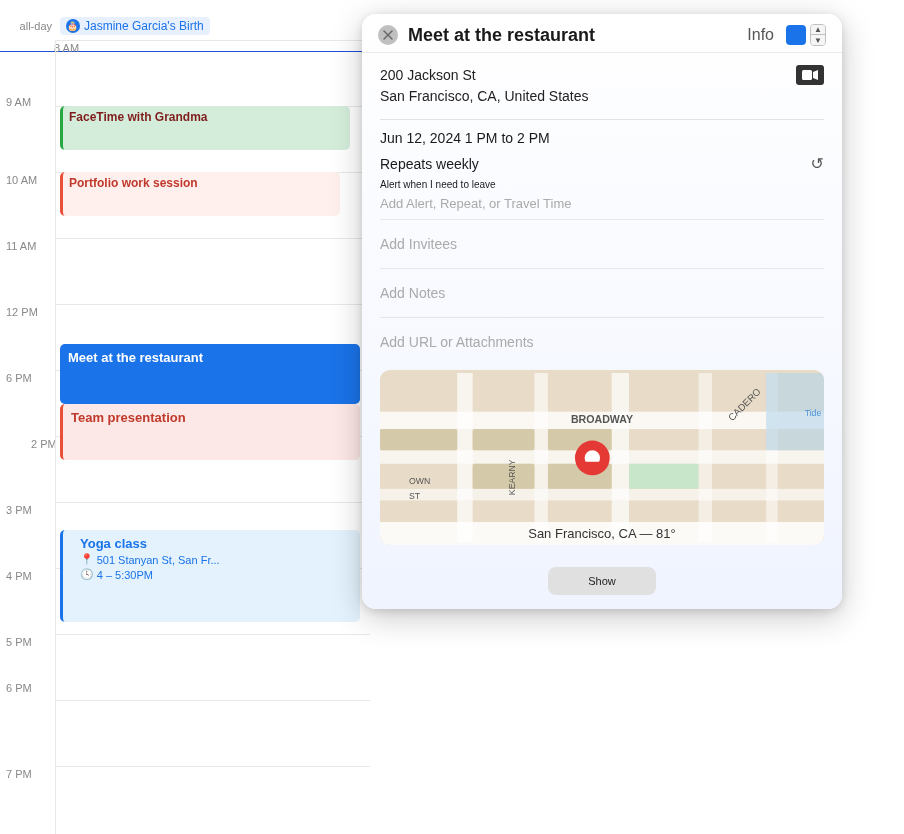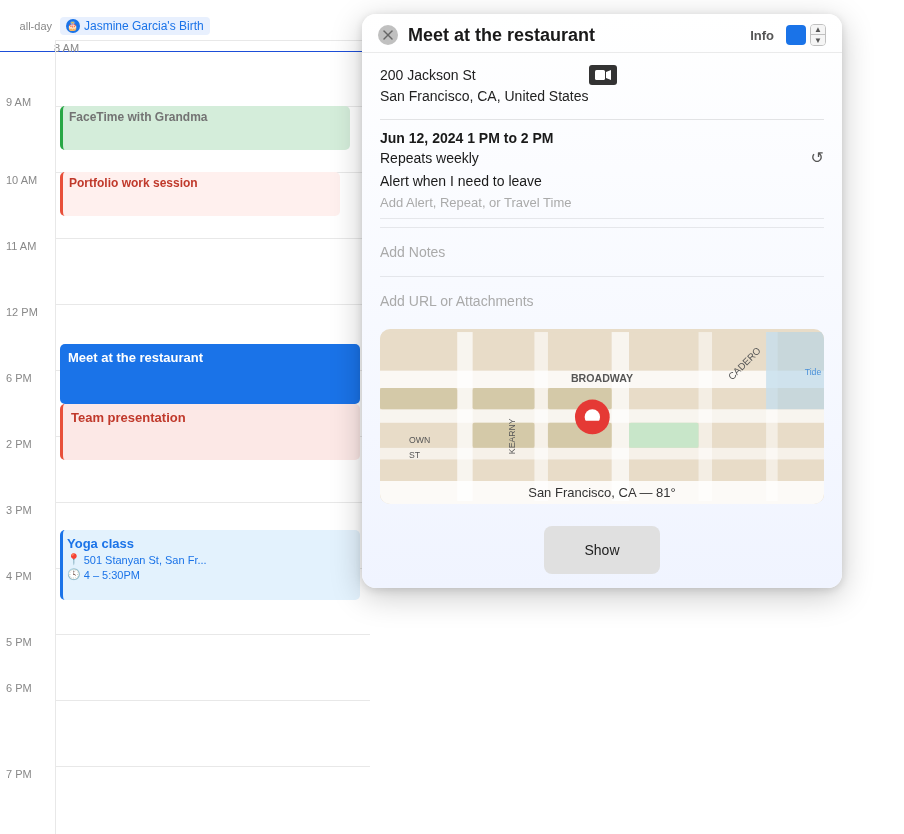--- a/index.html
+++ b/index.html
@@ -72,21 +72,21 @@
     }
 
     
     .event-facetime {
       top: 106px; 
       left: 60px;
       width: 290px;
       height: 44px;
       background: #d4edda;
       border-left: 3px solid #28a745;
-      color: #737373;
+      color: #7f1d1d;
       border-radius: 5px;
       position: absolute;
       padding: 4px 6px;
       font-size: 12px;
       font-weight: 600;
       overflow: hidden;
     }
 
     
     .event-portfolio {
@@ -135,27 +135,27 @@
       padding: 6px 8px;
       font-size: 13px;
       font-weight: 600;
     }
 
     
     .event-yoga {
       top: 490px; 
       left: 60px;
       width: 300px;
-      height: 70px;
+      height: 92px;
       background: #e3f2fd;
       border-left: 3px solid #1a73e8;
       color: #1a73e8;
       border-radius: 5px;
       position: absolute;
-      padding: 6px 4px;
+      padding: 6px 17px;
       font-size: 13px;
       font-weight: 600;
     }
     .event-yoga .event-detail {
       font-size: 11px;
       font-weight: 400;
       display: flex;
       align-items: center;
       gap: 3px;
       margin-top: 2px;
@@ -200,23 +200,23 @@
 
     .popup-title-text {
       font-size: 18px;
       font-weight: 700;
       color: #1a1a1a;
       flex: 1;
       margin-left: 10px;
     }
 
     .popup-info-label {
-      font-size: 13px;
+      font-size: 16px;
       color: #555;
-      font-weight: 700;
+      font-weight: 400;
     }
 
     .calendar-color-picker {
       display: flex;
       align-items: center;
       gap: 4px;
       margin-left: 12px;
     }
     .color-square {
       width: 20px;
@@ -244,20 +244,21 @@
     }
     .stepper-up { border-bottom: 1px solid #c0c0c0; }
 
     .popup-body {
       padding: 12px 18px;
     }
 
     .location-row {
       display: flex;
       align-items: flex-start;
+      justify-content: space-between;
       margin-bottom: 12px;
     }
     .location-text {
       font-size: 14px;
       color: #222;
       line-height: 1.5;
     }
     .video-icon {
       width: 28px;
       height: 20px;
@@ -270,41 +271,41 @@
 
     .divider {
       height: 1px;
       background: rgba(0,0,0,0.1);
       margin: 10px 0;
     }
 
     .date-time-row {
       font-size: 14px;
       color: #1a1a1a;
-      font-weight: 700;
-      margin-bottom: 2px;
+      font-weight: 400;
+      margin-bottom: 8px;
     }
 
     .repeat-row {
       display: flex;
       align-items: center;
       justify-content: space-between;
       margin-bottom: 6px;
     }
     .repeat-text {
       font-size: 14px;
       color: #1a1a1a;
     }
     .repeat-icon {
       font-size: 16px;
       color: #555;
     }
 
     .alert-row {
-      font-size: 14px;
+      font-size: 10px;
       color: #1a1a1a;
       font-weight: 500;
       margin-bottom: 6px;
     }
 
     .add-field {
       font-size: 13px;
       color: #aaa;
       margin-bottom: 4px;
       cursor: pointer;
@@ -353,22 +354,22 @@
 
     .show-btn-row {
       padding: 10px 18px 14px 18px;
       display: flex;
       justify-content: center;
     }
     .show-btn {
       background: #e0e0e0;
       border: none;
       border-radius: 8px;
-      padding: 16px 40px;
-      font-size: 14px;
+      padding: 8px 40px;
+      font-size: 11px;
       font-weight: 500;
       color: #222;
       cursor: pointer;
     }
 
     
     .abs-time {
       position: absolute;
       left: 6px;
       font-size: 11px;
@@ -389,21 +390,21 @@
 </div>
 
 <div class="time-grid">
 
   <span class="abs-time" style="top:2px;padding-left:48px;">8 AM</span>
   <span class="abs-time" style="top:56px;">9 AM</span>
   <span class="abs-time" style="top:134px;">10 AM</span>
   <span class="abs-time" style="top:200px;">11 AM</span>
   <span class="abs-time" style="top:266px;">12 PM</span>
   <span class="abs-time" style="top:332px;">6 PM</span>
-  <span class="abs-time" style="top:398px;">2 PM</span>
+  <span class="abs-time" style="top:398px;margin-left:25px;">2 PM</span>
   <span class="abs-time" style="top:464px;">3 PM</span>
   <span class="abs-time" style="top:530px;">4 PM</span>
   <span class="abs-time" style="top:596px;">5 PM</span>
   <span class="abs-time" style="top:642px;">6 PM</span>
   <span class="abs-time" style="top:728px;">7 PM</span>
 
   <div style="position:absolute;left:55px;right:0;top:0;bottom:0;border-left:1px solid #e8e8e8;">
     <div style="position:absolute;top:0;left:0;right:0;height:1px;background:#e8e8e8;"></div>
     <div style="position:absolute;top:66px;left:0;right:0;height:1px;background:#e8e8e8;"></div>
     <div style="position:absolute;top:132px;left:0;right:0;height:1px;background:#e8e8e8;"></div>
@@ -490,20 +491,21 @@
       <span class="repeat-text">Repeats weekly</span>
       <span class="repeat-icon">↺</span>
     </div>
 
     <div class="alert-row">Alert when I need to leave</div>
 
     <div class="add-field">Add Alert, Repeat, or Travel Time</div>
 
     <div class="section-divider"></div>
 
+    <div class="invitees-row">Add Invitees</div>
 
     <div class="section-divider"></div>
 
     <div class="notes-row">Add Notes</div>
 
     <div class="section-divider"></div>
 
     <div class="url-row">Add URL or Attachments</div>
 
     <div class="map-container">

